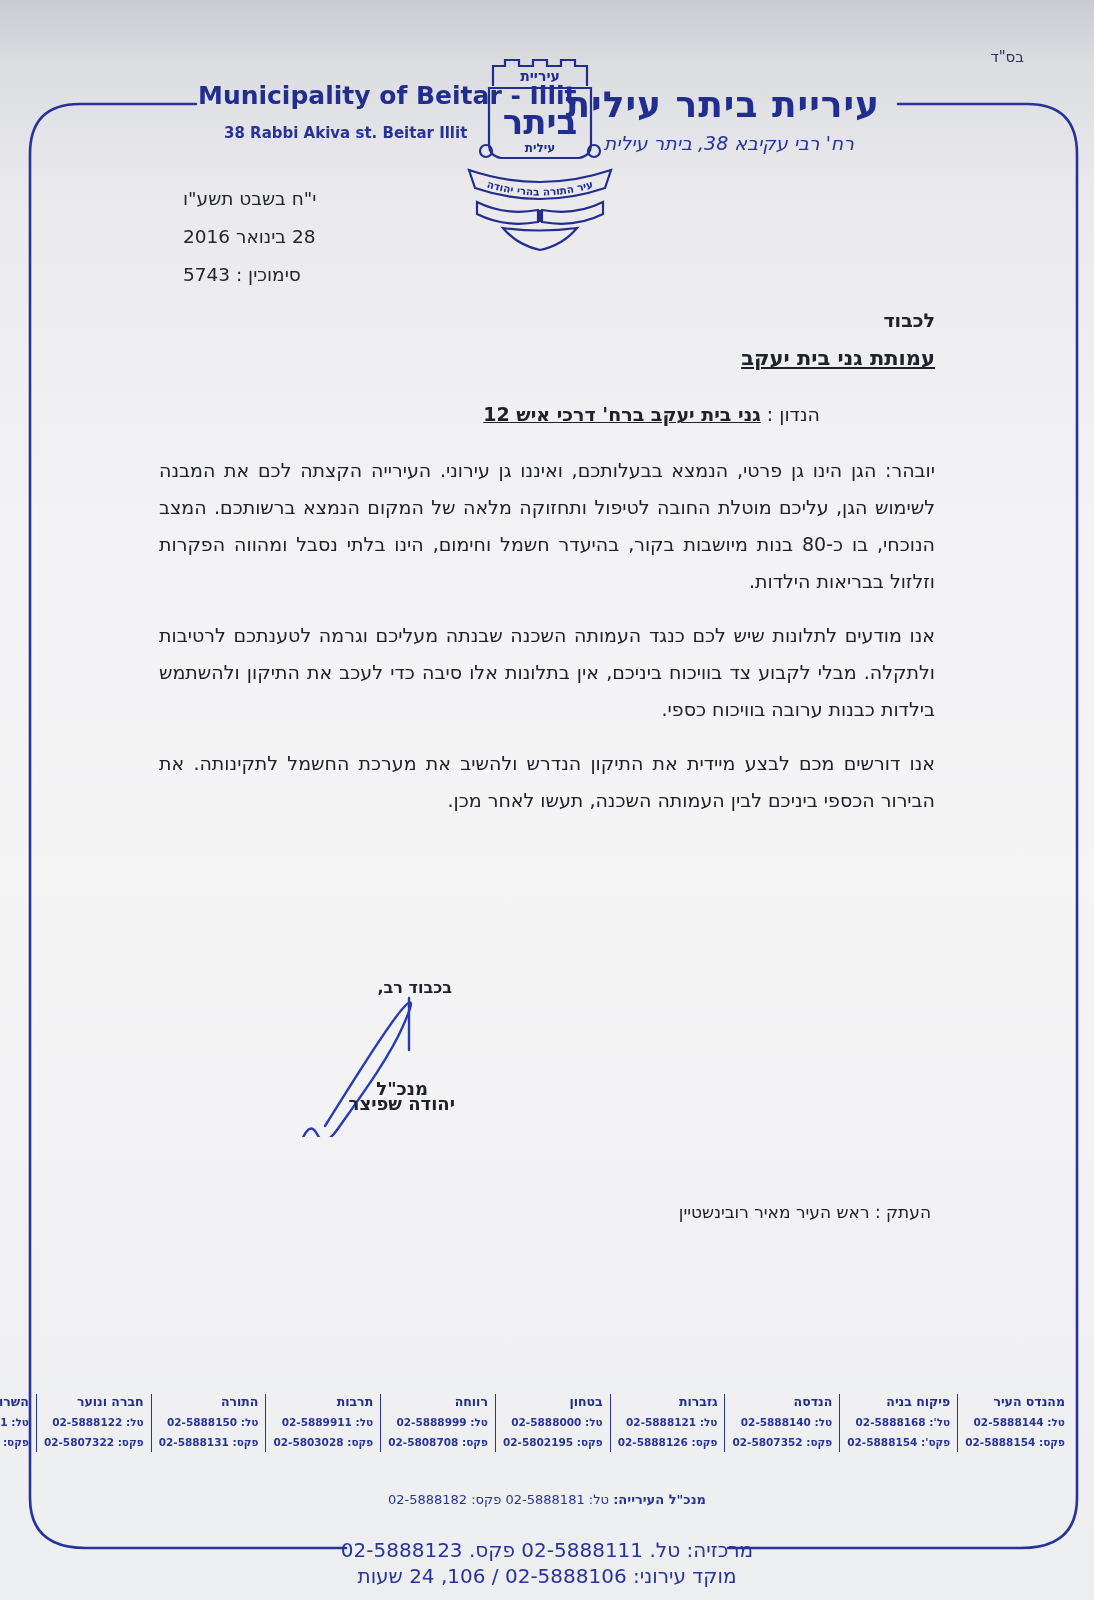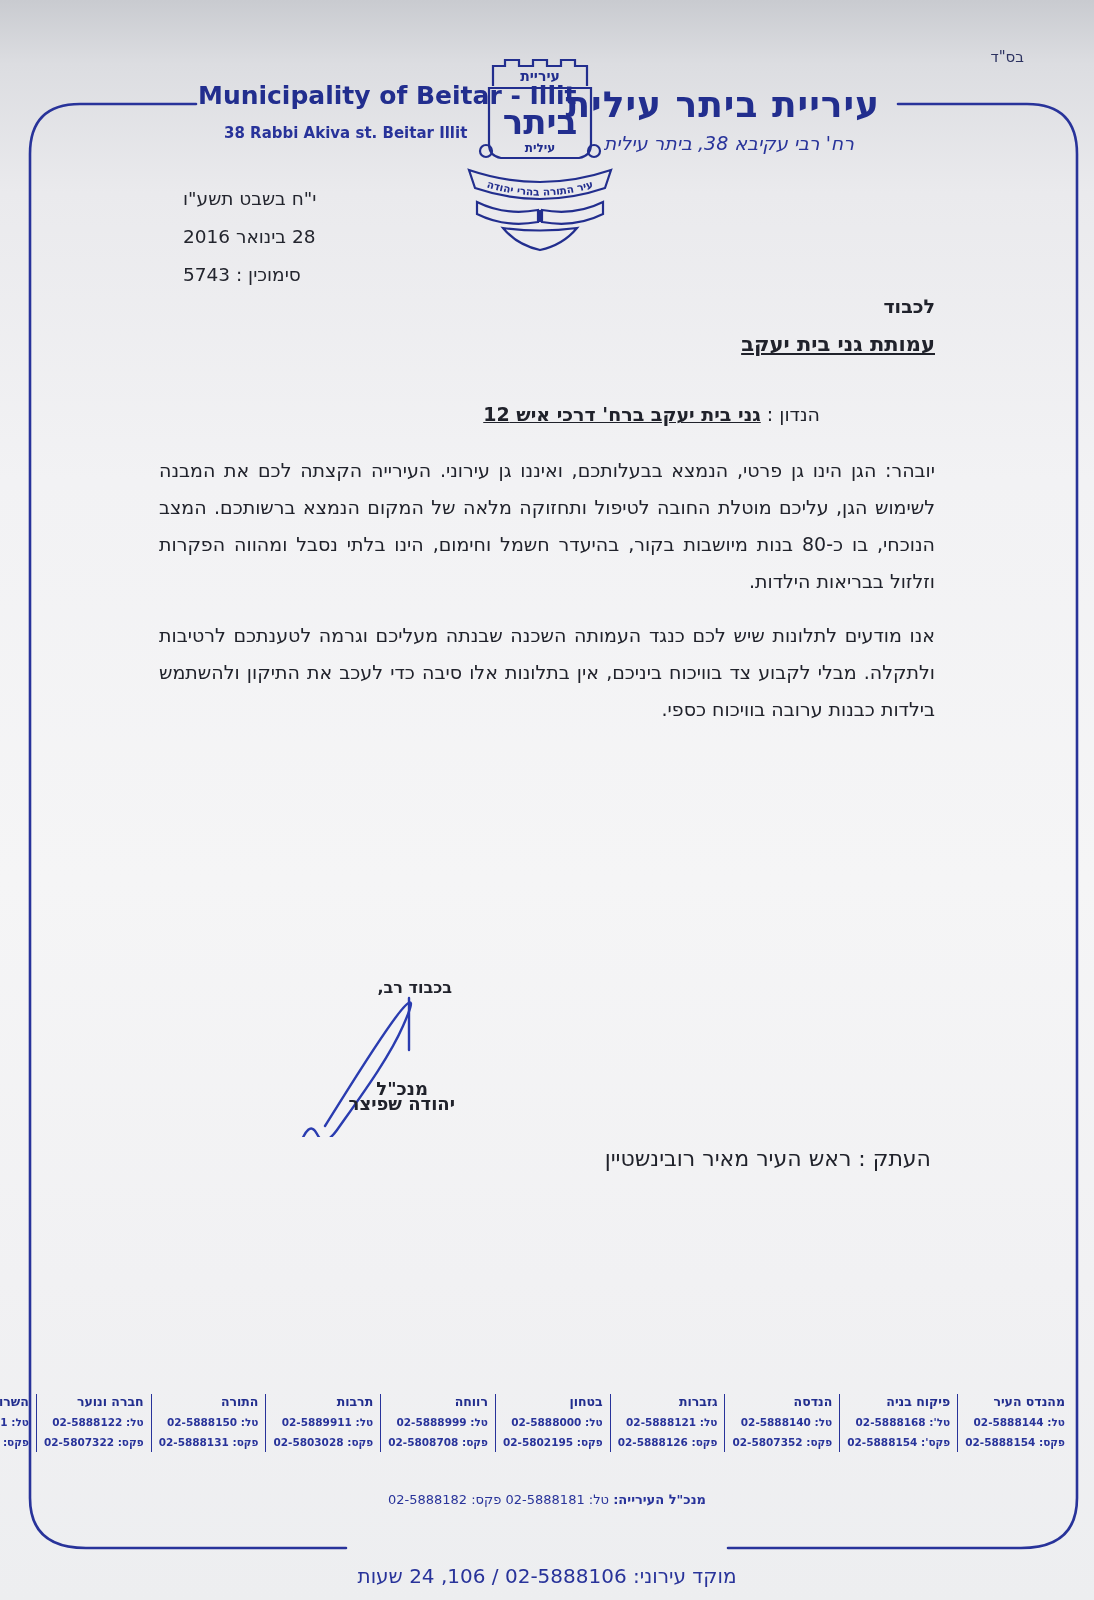--- a/index.html
+++ b/index.html
@@ -9,31 +9,31 @@
     font-family:"DejaVu Sans","Liberation Sans",sans-serif;color:#20222b;
   }
   .abs{position:absolute;}
   .rtl{direction:rtl;}
   .bsd{top:48px;right:70px;font-size:15px;color:#2c3260;}
   .he-title{top:84px;right:214px;font-size:36px;font-weight:bold;color:#222e8e;letter-spacing:1px;}
   .he-address{top:132px;right:240px;font-size:19px;color:#28339a;font-style:italic;}
   .en-title{top:81px;left:198px;font-size:25px;font-weight:bold;color:#222e8e;}
   .en-address{top:124px;left:224px;font-size:15px;font-weight:bold;color:#28339a;}
   .date-block{top:180px;left:183px;font-size:18.5px;line-height:38px;color:#23252e;text-align:left;}
-  .recipient{top:295px;right:159px;text-align:right;margin-left:16px;}
+  .recipient{top:309px;right:159px;text-align:right;margin-left:16px;}
   .recipient .salutation{font-size:19px;font-weight:bold;}
   .recipient .name{font-size:21px;font-weight:bold;text-decoration:underline;margin-top:15px;}
   .subject{top:403px;right:274px;font-size:19px;}
   .subject .sub-text{font-weight:bold;text-decoration:underline;}
   .body-text{top:452px;left:159px;right:159px;font-size:19px;line-height:37px;text-align:justify;}
   .body-text p{margin:0 0 17px 0;}
   .closing{top:978px;right:642px;font-size:16px;font-weight:bold;}
   .signer-name{top:1048px;right:639px;font-size:18px;font-weight:bold;margin-top:45px;}
   .signer-title{top:1078px;right:666px;font-size:18px;font-weight:bold;}
-  .copy-line{top:1146px;right:163px;font-size:22px;}
+  .copy-line{top:1202px;right:163px;font-size:17px;}
   .footer-depts{top:1394px;left:32px;right:22px;display:flex;flex-direction:row;direction:rtl;justify-content:space-between;}
   .dept{flex:0 1 auto;padding:0 7px;text-align:right;white-space:nowrap;}
   .dept:not(:last-child){border-left:1.6px solid #28339a;}
   .dept-name{font-size:12.5px;font-weight:bold;color:#222e8e;margin-bottom:3px;}
   .dept-row{font-size:10.5px;font-weight:600;color:#28339a;line-height:20px;}
   .ceo-line{top:1492px;left:0;right:0;text-align:center;font-size:13px;color:#28339a;direction:rtl;}
   .ceo-line .lbl{font-weight:bold;}
   .switchboard{top:1538px;left:0;right:0;text-align:center;font-size:20px;color:#28339a;direction:rtl;}
   .hotline{top:1564px;left:0;right:0;text-align:center;font-size:20px;color:#28339a;direction:rtl;}
   svg text{font-family:"DejaVu Sans",sans-serif;}
@@ -90,20 +90,21 @@
   </div>
 
   <div class="abs subject rtl">
     <span>הנדון :</span>
     <span class="sub-text">גני בית יעקב ברח' דרכי איש 12</span>
   </div>
 
   <div class="abs body-text rtl">
     <p>יובהר: הגן הינו גן פרטי, הנמצא בבעלותכם, ואיננו גן עירוני. העירייה הקצתה לכם את המבנה לשימוש הגן, עליכם מוטלת החובה לטיפול ותחזוקה מלאה של המקום הנמצא ברשותכם. המצב הנוכחי, בו כ-80 בנות מיושבות בקור, בהיעדר חשמל וחימום, הינו בלתי נסבל ומהווה הפקרות וזלזול בבריאות הילדות.</p>
     <p>אנו מודעים לתלונות שיש לכם כנגד העמותה השכנה שבנתה מעליכם וגרמה לטענתכם לרטיבות ולתקלה. מבלי לקבוע צד בוויכוח ביניכם, אין בתלונות אלו סיבה כדי לעכב את התיקון ולהשתמש בילדות כבנות ערובה בוויכוח כספי.</p>
+    <p>אנו דורשים מכם לבצע מיידית את התיקון הנדרש ולהשיב את מערכת החשמל לתקינותה. את הבירור הכספי ביניכם לבין העמותה השכנה, תעשו לאחר מכן.</p>
   </div>
 
   <div class="abs closing rtl">בכבוד רב,</div>
   <svg class="abs" style="left:295px;top:992px;" width="160" height="145" viewBox="0 0 160 145">
     <g fill="none" stroke="#2a3cb0" stroke-width="2.4" stroke-linecap="round">
       <path d="M30,134 C54,96 94,30 110,14 C120,4 116,16 108,34 C94,66 66,104 42,138 C32,152 26,150 22,142 C16,130 10,140 6,150"></path>
       <path d="M114,6 L114,58"></path>
     </g>
   </svg>
   <div class="abs signer-name rtl">יהודה שפיצר</div>
@@ -165,15 +166,16 @@
     </div>
 
   <div class="abs ceo-line">
     <span class="lbl">מנכ"ל העירייה:</span>
     <span>טל:</span>
     <span>02-5888181</span>
     <span>פקס:</span>
     <span>02-5888182</span>
   </div>
 
+  <div class="abs switchboard">מרכזיה: טל. 02-5888111 פקס. 02-5888123</div>
   <div class="abs hotline">מוקד עירוני: 02-5888106 / 106, 24 שעות</div>
 
 </div>
 
 </body></html>

